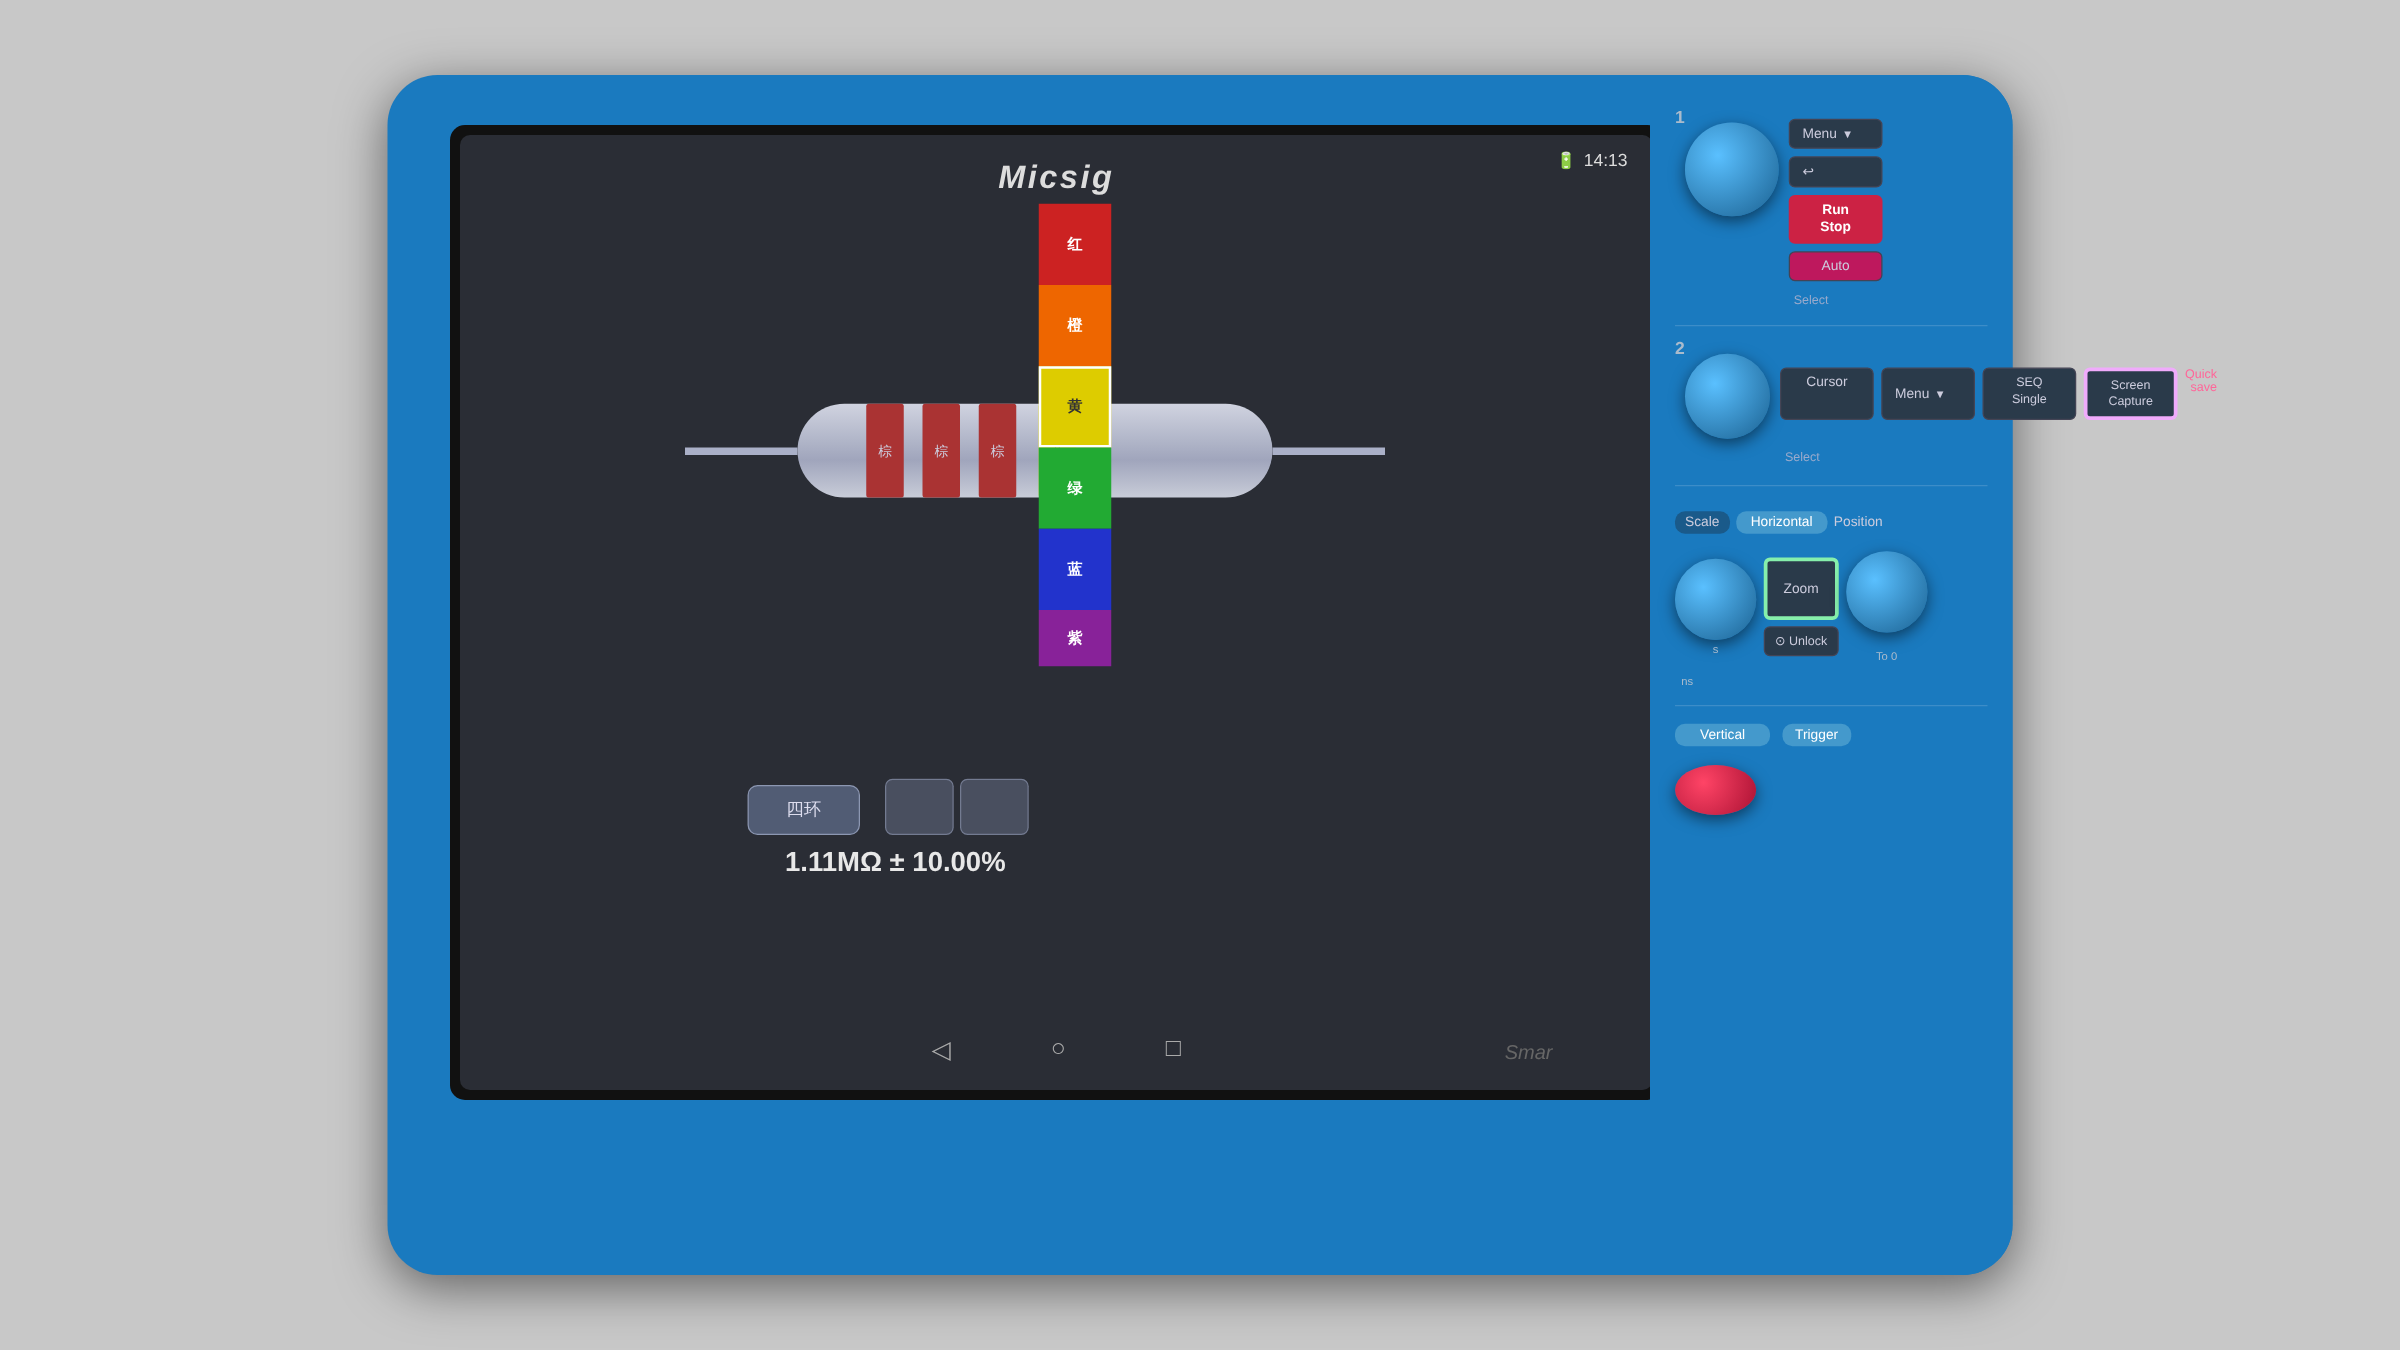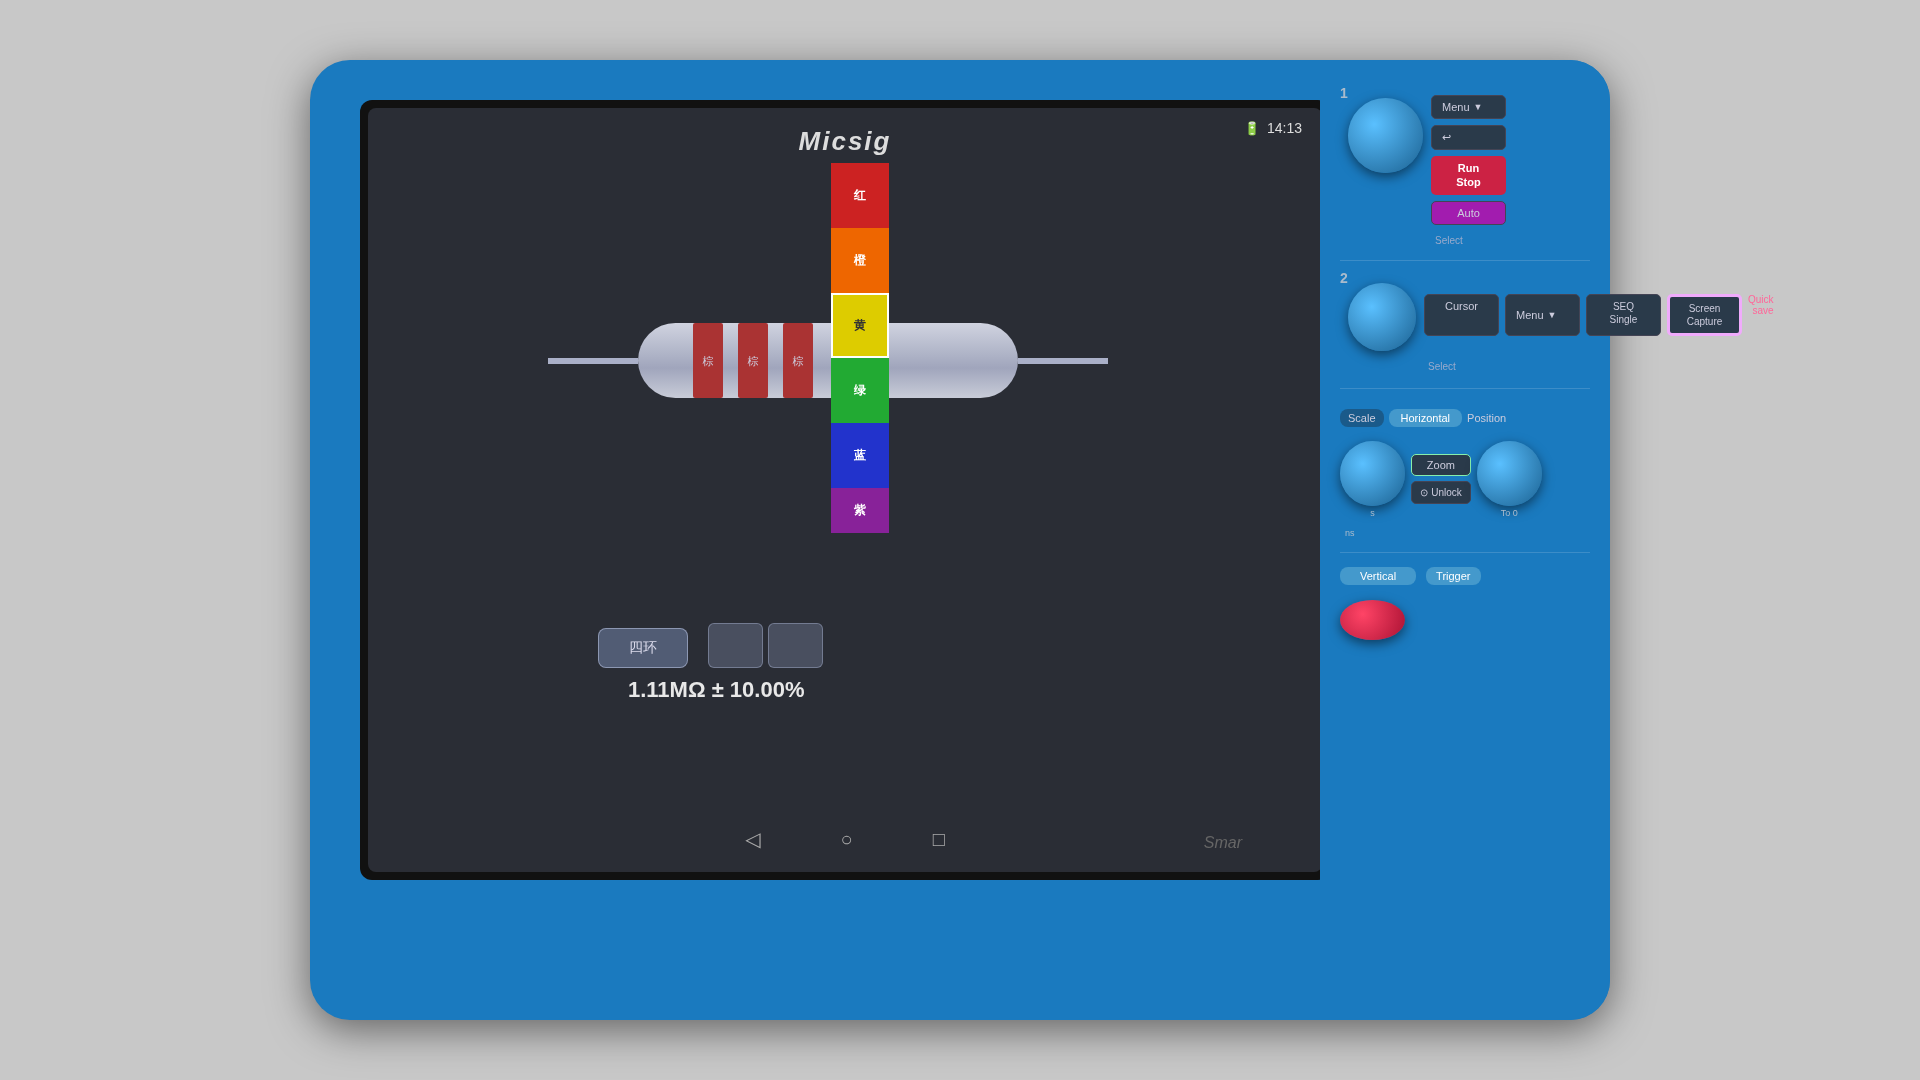--- a/index.html
+++ b/index.html
@@ -257,21 +257,21 @@
         <div style="background:#2a3a4a;border:1px solid #445;border-radius:5px;color:#ccd;font-size:11px;padding:5px 10px;cursor:pointer;display:flex;align-items:center;gap:4px;min-width:75px;">
           <span>Menu</span>
           <span style="color:#ccd;font-size:9px;">▼</span>
         </div>
         <div style="background:#2a3a4a;border:1px solid #445;border-radius:5px;color:#ccd;font-size:11px;padding:5px 10px;cursor:pointer;min-width:75px;">
           <span>↩</span>
         </div>
         <div style="background:#cc2244;border:none;border-radius:5px;color:white;font-size:11px;padding:5px 10px;cursor:pointer;font-weight:bold;min-width:75px;text-align:center;line-height:1.3;">
           <span>Run<br>Stop</span>
         </div>
-        <div style="background:#a21caf;border:1px solid #445;border-radius:5px;color:#ccd;font-size:11px;padding:5px 10px;cursor:pointer;min-width:75px;text-align:center;">
+        <div style="background:#be185d;border:1px solid #445;border-radius:5px;color:#ccd;font-size:11px;padding:5px 10px;cursor:pointer;min-width:75px;text-align:center;">
           <span>Auto</span>
         </div>
       </div>
     </div>
 
     <div style="color:#99aacc;font-size:10px;text-align:left;padding-left:95px;">Select</div>
 
     <div style="height:1px;background:rgba(255,255,255,0.15);margin:4px 0;"></div>
 
     <div style="display:flex;align-items:flex-start;gap:8px;position:relative;">
@@ -304,30 +304,30 @@
       <span style="color:white;font-size:11px;background:#4499cc;padding:3px 12px;border-radius:8px;">Horizontal</span>
       <span style="color:#ccd;font-size:11px;">Position</span>
     </div>
 
     <div style="display:flex;align-items:center;gap:6px;">
       <div style="display:flex;flex-direction:column;align-items:center;gap:2px;">
         <div style="width:65px;height:65px;border-radius:50%;background:radial-gradient(circle at 35% 35%,#5ac0ff,#1a6090);box-shadow:0 4px 12px rgba(0,0,0,0.5);cursor:pointer;"></div>
         <span style="color:#aabbcc;font-size:9px;">s</span>
       </div>
       <div style="display:flex;flex-direction:column;gap:5px;">
-        <div style="background:#2a3a4a;border:1px solid #86efac;border-radius:5px;color:#ccd;font-size:11px;padding:4px 10px;cursor:pointer;text-align:center;">
+        <div style="background:#2a3a4a;border:3px solid #86efac;border-radius:5px;color:#ccd;font-size:11px;padding:16px 10px;cursor:pointer;text-align:center;">
           <span>Zoom</span>
         </div>
         <div style="background:#2a3a4a;border:1px solid #445;border-radius:5px;color:#ccd;font-size:10px;padding:5px 8px;cursor:pointer;text-align:center;">
           <span>⊙ Unlock</span>
         </div>
       </div>
       <div style="display:flex;flex-direction:column;align-items:center;gap:2px;">
         <div style="width:65px;height:65px;border-radius:50%;background:radial-gradient(circle at 35% 35%,#5ac0ff,#1a6090);box-shadow:0 4px 12px rgba(0,0,0,0.5);cursor:pointer;"></div>
-        <span style="color:#aabbcc;font-size:9px;">To 0</span>
+        <span style="color:#aabbcc;font-size:9px;margin-top:12px;">To 0</span>
       </div>
     </div>
 
     <span style="color:#aabbcc;font-size:9px;padding-left:5px;">ns</span>
 
     <div style="height:1px;background:rgba(255,255,255,0.15);margin:4px 0;"></div>
 
     <div style="display:flex;align-items:center;gap:10px;">
       <span style="color:white;font-size:11px;background:#4499cc;padding:3px 20px;border-radius:8px;">Vertical</span>
       <span style="color:white;font-size:11px;background:#4499cc;padding:3px 10px;border-radius:8px;">Trigger</span>

